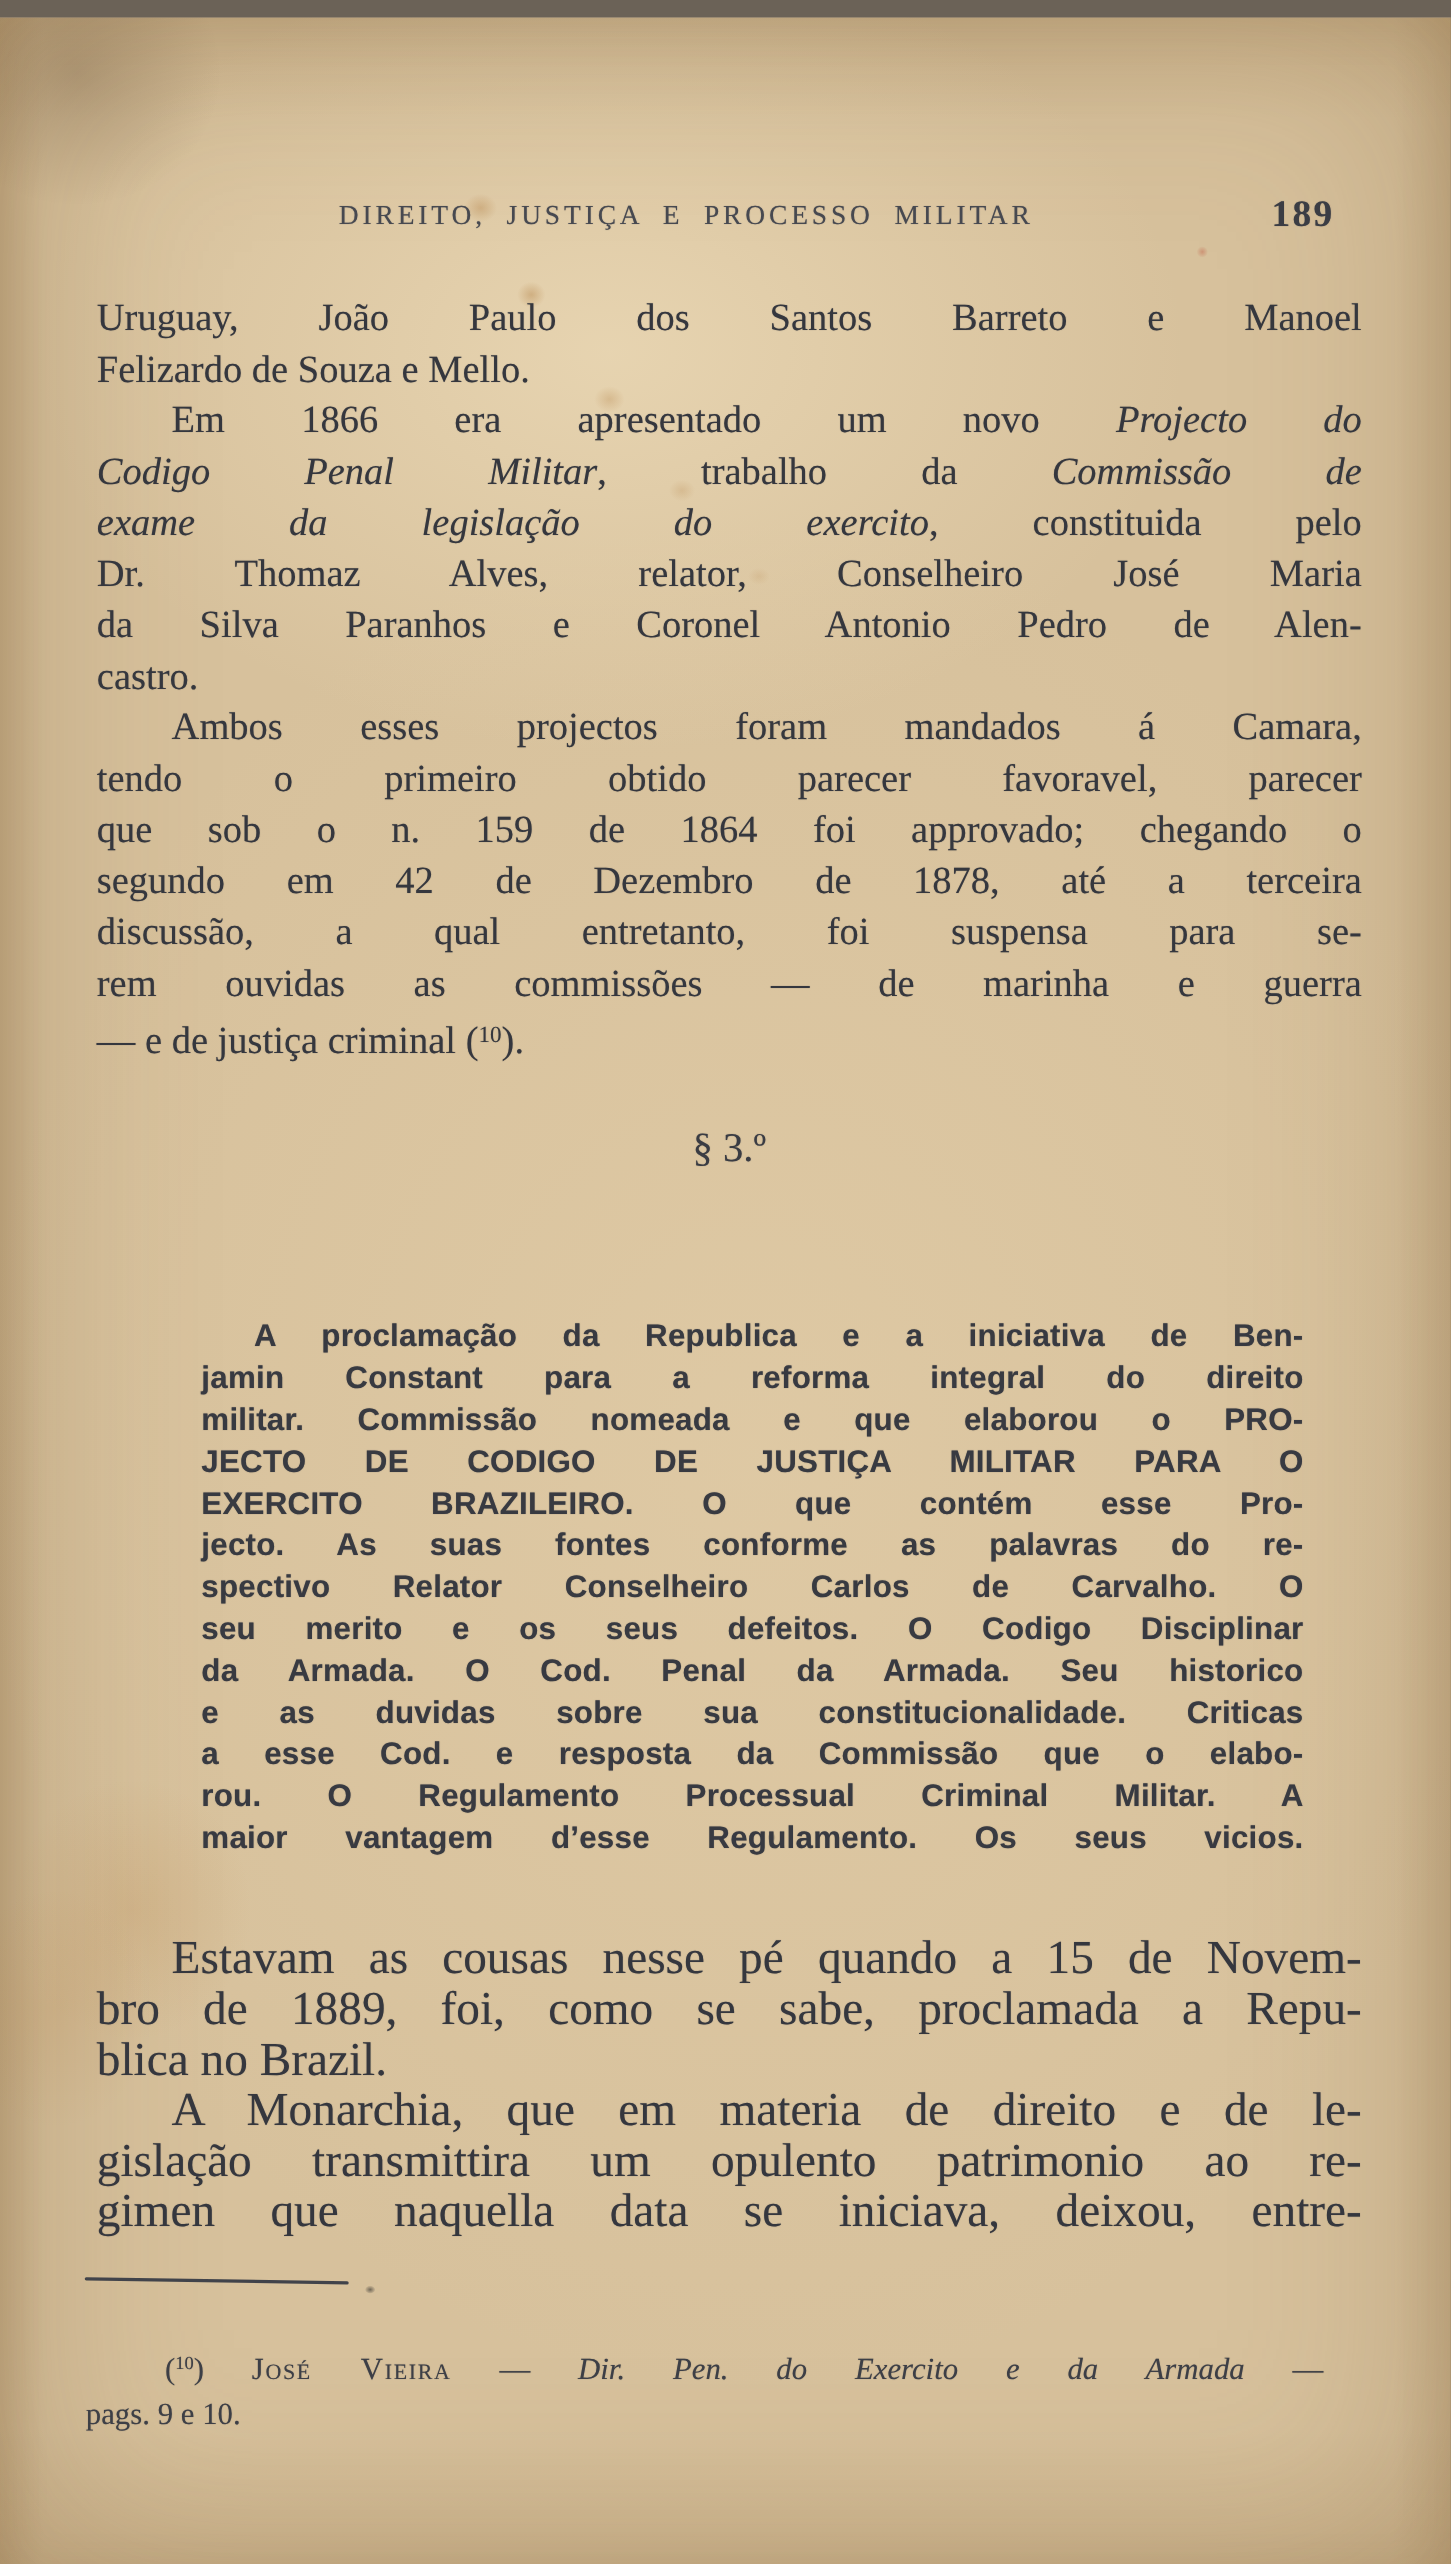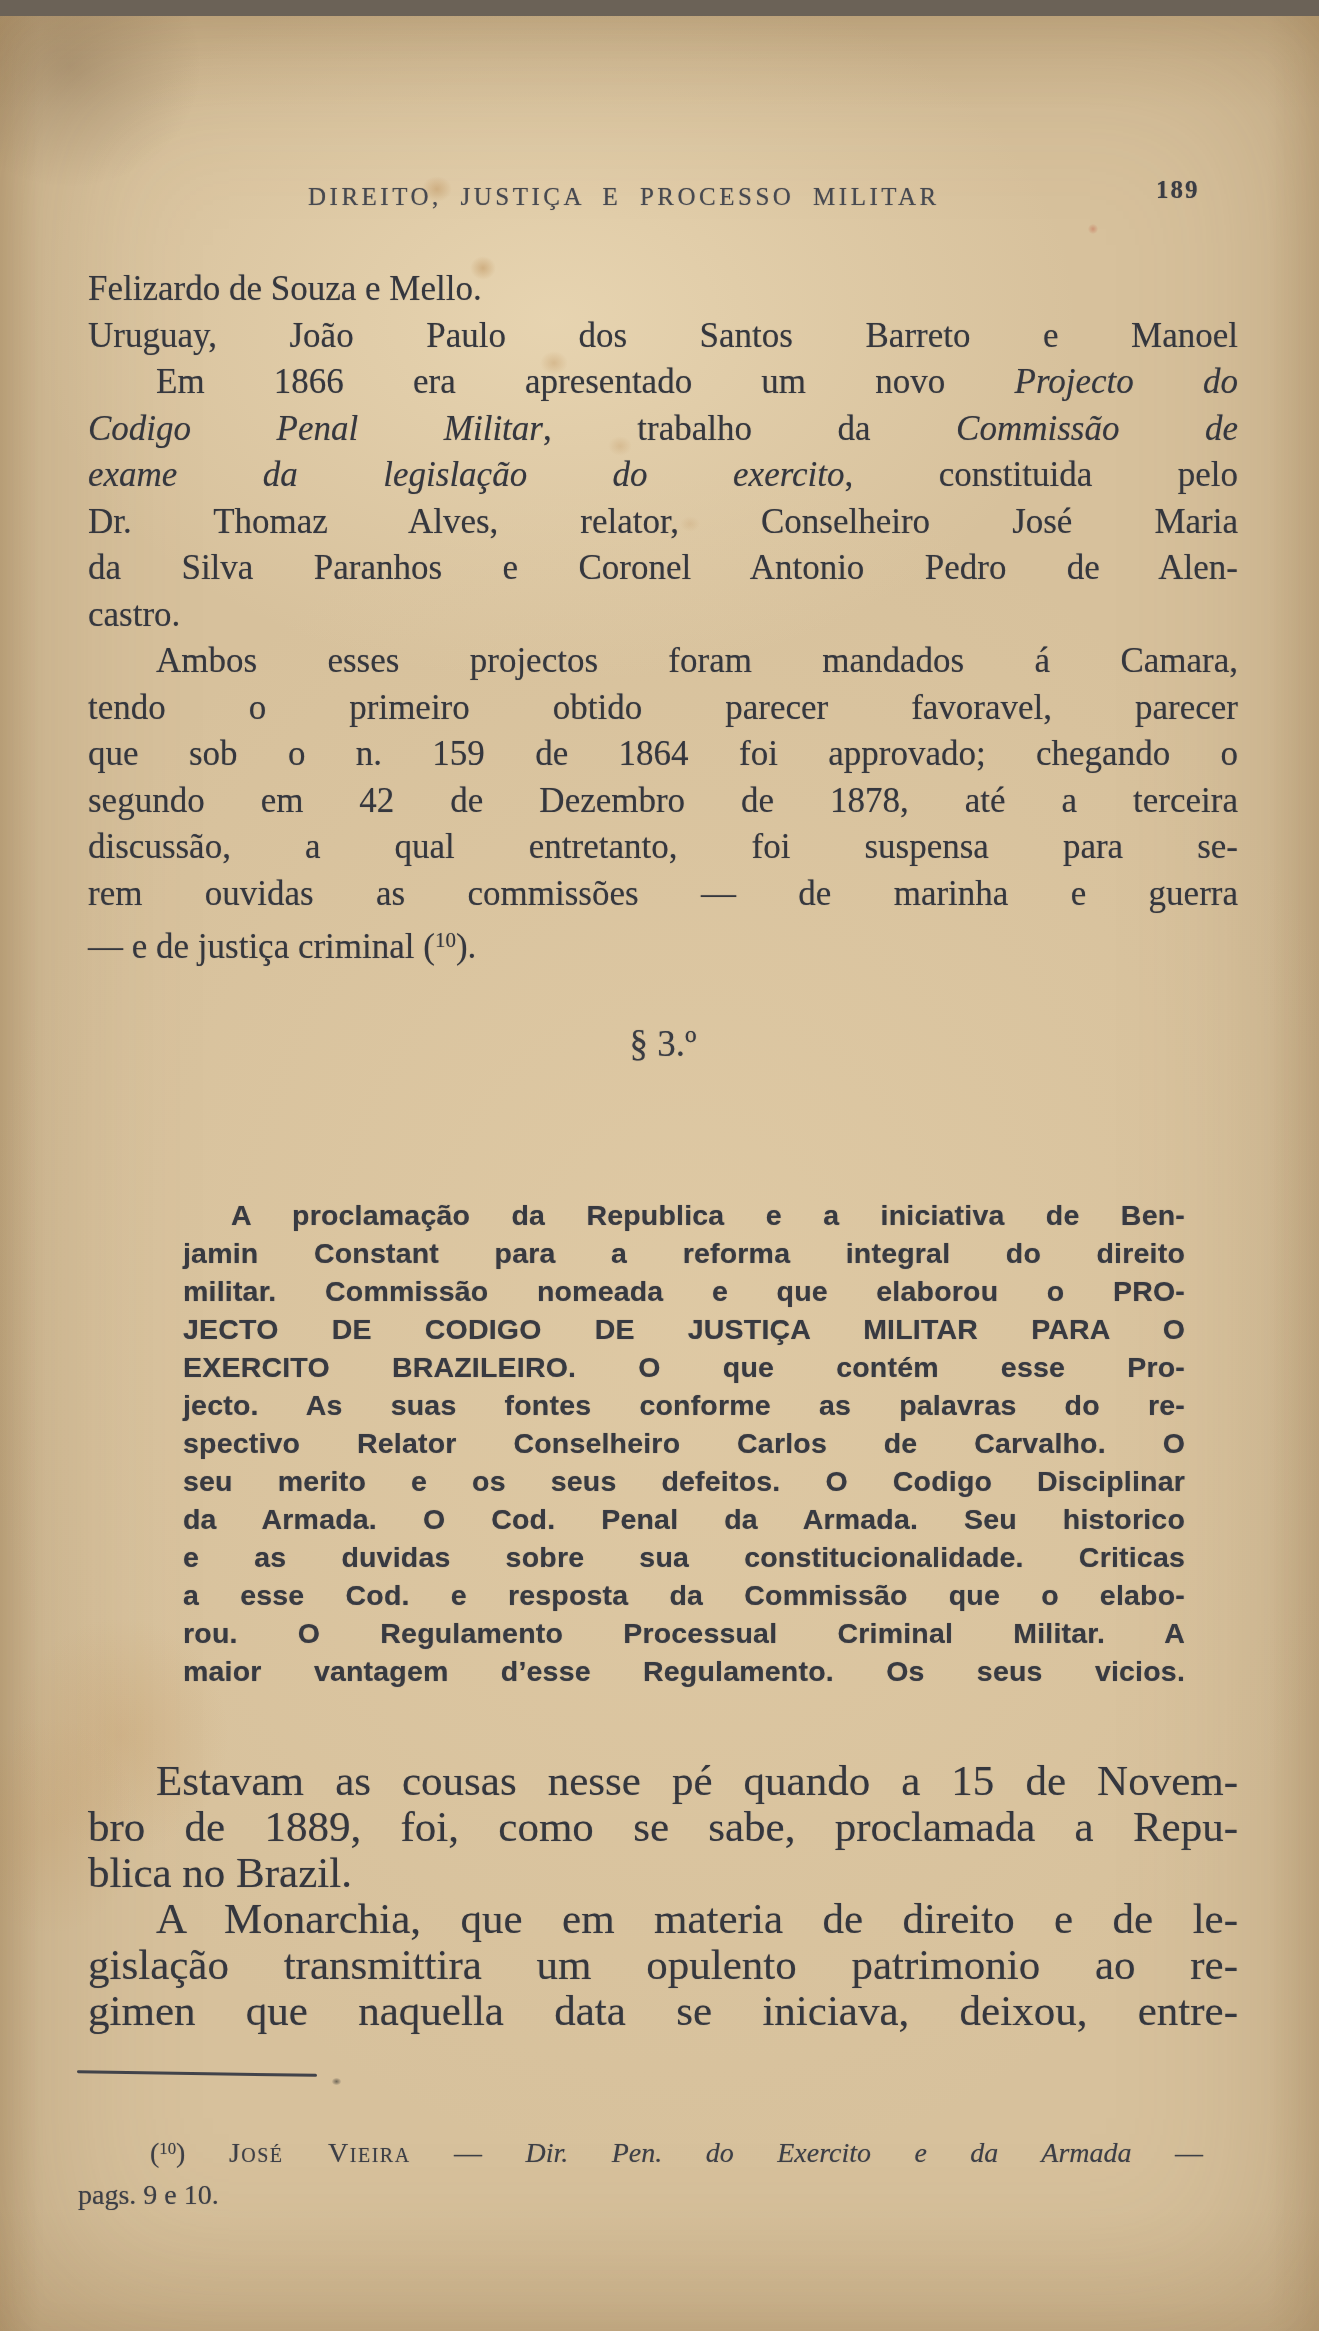--- a/index.html
+++ b/index.html
@@ -33,21 +33,21 @@
   .st11{left:-60px;top:-70px;width:260px;height:240px;background:radial-gradient(ellipse, rgba(95,72,48,.25), rgba(95,72,48,0) 72%);}
   
   .header-title{
     position:absolute;left:308px;top:167px;
     font-size:25px;letter-spacing:3.5px;word-spacing:9px;
     color:#474950;text-shadow:0 0 1px rgba(71,73,80,.55);
     white-space:nowrap;
   }
   .page-number{
     position:absolute;left:1156px;top:160px;
-    font-size:25px;font-weight:bold;color:#3b3d44;
+    font-size:34px;font-weight:bold;color:#3b3d44;
     letter-spacing:2px;text-shadow:0 0 1px rgba(59,61,68,.5);
   }
   
   .textblock{position:absolute;text-shadow:0 0 1px rgba(53,55,62,.45);}
   .body-top{left:88px;top:250px;width:1150px;font-size:35px;line-height:46.5px;}
   .body-bottom{left:88px;top:1742px;width:1150px;font-size:43px;line-height:46px;}
   .line{white-space:normal;}
   .line.j{text-align:justify;text-align-last:justify;}
   .line.ind{text-indent:68px;}
   .heading{
@@ -92,22 +92,22 @@
   <div class="stain st7"></div>
   <div class="stain st8"></div>
   <div class="stain st9"></div>
   <div class="stain st10"></div>
 
   <div class="header-title">DIREITO, JUSTIÇA E PROCESSO MILITAR</div>
   <div class="page-number">189</div>
 
   <div class="textblock body-top">
       <div class="paragraph">
+        <div class="line j"><span>Uruguay, João Paulo dos Santos Barreto e Manoel</span></div>
         <div class="line"><span>Felizardo de Souza e Mello.</span></div>
-        <div class="line j"><span>Uruguay, João Paulo dos Santos Barreto e Manoel</span></div>
       </div>
       <div class="paragraph">
         <div class="line j ind"><span>Em 1866 era apresentado um novo </span><span class="i">Projecto do</span></div>
         <div class="line j"><span class="i">Codigo Penal Militar</span><span>, trabalho da </span><span class="i">Commissão de</span></div>
         <div class="line j"><span class="i">exame da legislação do exercito</span><span>, constituida pelo</span></div>
         <div class="line j"><span>Dr. Thomaz Alves, relator, Conselheiro José Maria</span></div>
         <div class="line j"><span>da Silva Paranhos e Coronel Antonio Pedro de Alen-</span></div>
         <div class="line"><span>castro.</span></div>
       </div>
       <div class="paragraph">

